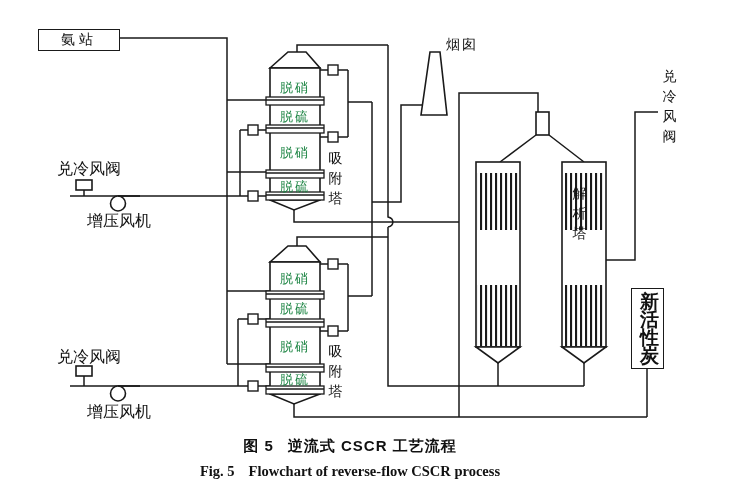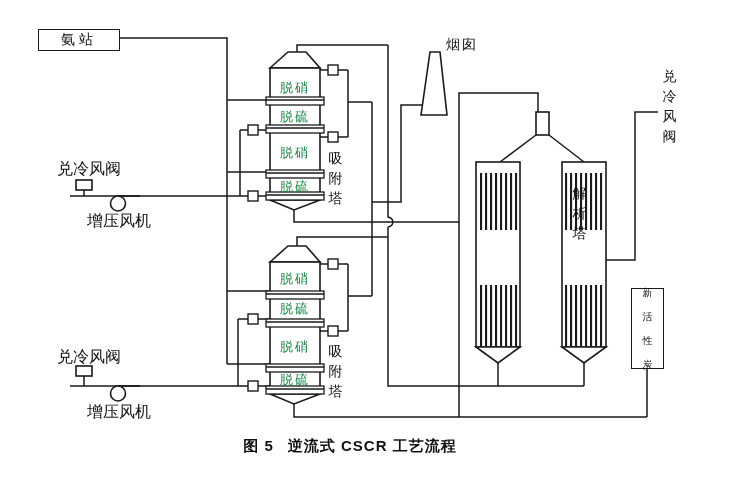--- a/index.html
+++ b/index.html
@@ -7,21 +7,21 @@
        font-family:"Liberation Sans",sans-serif;color:#111;overflow:hidden;}
   #diagram-svg{position:absolute;left:0;top:0;}
   .lbl{position:absolute;font-size:16px;line-height:16px;color:#111;white-space:nowrap;}
   .sec{position:absolute;width:48px;text-align:center;font-size:13px;letter-spacing:2px;color:#15803d;}
   .vtext{position:absolute;width:17px;text-align:center;font-size:14px;line-height:20px;
          word-break:break-all;color:#111;}
   .boxed{position:absolute;border:1.6px solid #1a1a1a;background:#fff;
          display:flex;align-items:center;justify-content:center;}
   #ammonia-box{left:38px;top:29px;width:80px;height:20px;font-size:14px;letter-spacing:4px;}
   #carbon-box{left:631px;top:288px;width:31px;height:79px;}
-  #carbon-box .vtext{position:static;width:15px;font-size:10px;line-height:24px;}
+  #carbon-box .vtext{position:static;width:15px;font-size:19px;line-height:18px;font-weight:bold;}
   .cap{position:absolute;left:0;width:700px;text-align:center;font-weight:bold;}
   #cap-zh{top:437px;font-size:15px;letter-spacing:1px;}
   #cap-en{top:463px;font-size:14.5px;font-family:"Liberation Serif",serif;}
   .cap .gap{display:inline-block;width:14px;}
 </style>
 </head>
 <body>
 
 <div id="fig">
 
@@ -158,14 +158,17 @@
 
   <div class="vtext" style="left:661px;top:66px;">兑冷风阀</div>
 
   <div id="carbon-box" class="boxed">
     <span class="vtext">新活性炭</span>
   </div>
 
   <div id="cap-zh" class="cap">
     <span>图 5</span><span class="gap"></span><span>逆流式 CSCR 工艺流程</span>
   </div>
+  <div id="cap-en" class="cap">
+    <span>Fig. 5</span><span class="gap"></span><span>Flowchart of reverse-flow CSCR process</span>
+  </div>
 
 </div>
 
 </body></html>

